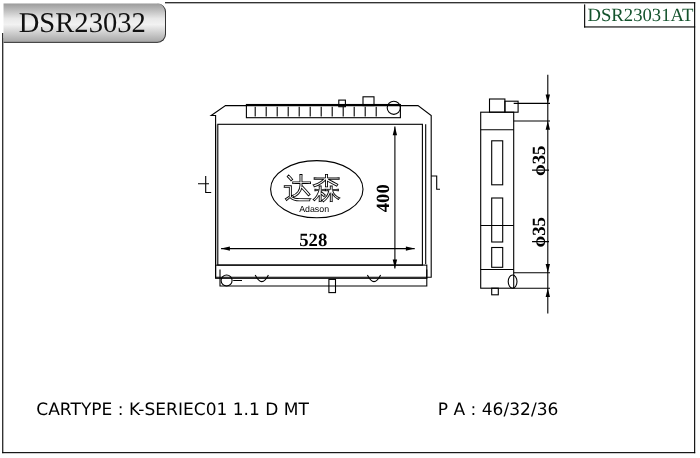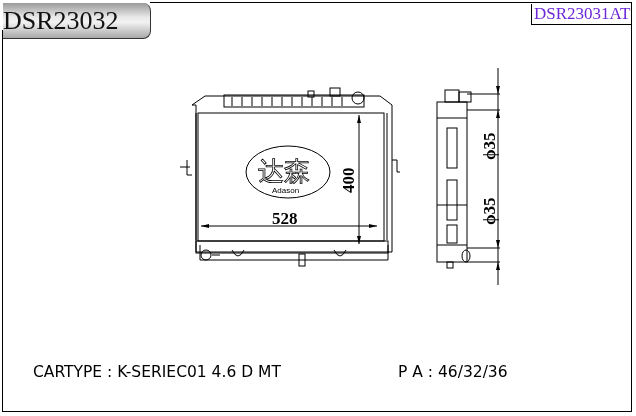--- a/index.html
+++ b/index.html
@@ -3,23 +3,23 @@
 <meta charset="utf-8">
 <style>
   html,body{margin:0;padding:0;background:#fff;}
   body{width:636px;height:416px;position:relative;overflow:hidden;font-family:"DejaVu Sans",sans-serif;}
   .frame-left{position:absolute;left:2px;top:30px;width:1px;height:382px;background:#000;}
   .frame-top{position:absolute;left:150px;top:2px;width:482px;height:1px;background:#000;}
   .frame-right{position:absolute;left:631px;top:2px;width:1px;height:410px;background:#000;}
   .frame-bottom{position:absolute;left:2px;top:411px;width:630px;height:1px;background:#000;}
   .title-tab{position:absolute;left:3px;top:3px;width:148px;height:36px;border-radius:0 8px 8px 0;
     background:linear-gradient(#9a9a9a,#e8e8e8 40%,#f2f2f2 55%,#a8a8a8);border-right:1.5px solid #333;border-bottom:1.5px solid #333;
-    font-family:"Liberation Serif",serif;font-size:26px;line-height:36px;box-sizing:border-box;color:#111;}
+    font-family:"Liberation Serif",serif;font-size:26px;line-height:36px;padding-left:14px;box-sizing:border-box;color:#111;}
   .alt-code{position:absolute;left:531px;top:4px;font-family:"Liberation Serif",serif;font-size:17px;line-height:20px;
-    border-left:1px solid #000;border-bottom:1px solid #000;padding:0 2px;color:#6d28d9;}
+    border-left:1px solid #000;border-bottom:1px solid #000;padding:0 2px;color:#14532d;}
   .spec{position:absolute;font-family:"DejaVu Sans",sans-serif;font-size:15.5px;line-height:20.5px;color:#000;white-space:pre;}
   svg{position:absolute;left:0;top:0;}
   .logo-cn{font-family:"DejaVu Sans",sans-serif;}
 </style>
 </head>
 <body>
 
 <div class="frame-left"></div>
 <div class="frame-top"></div>
 <div class="frame-right"></div>
@@ -109,21 +109,21 @@
     <text x="272" y="224">528</text>
     <text x="0" y="0" transform="translate(354,193) rotate(-90)">400</text>
     <text x="0" y="0" transform="translate(495,160) rotate(-90)">ϕ35</text>
     <text x="0" y="0" transform="translate(495,225) rotate(-90)">ϕ35</text>
   </g>
   <text x="258" y="180" font-size="26" fill="#fff" stroke="#000" stroke-width="0.8" class="logo-cn">达森</text>
   <text x="272" y="193" font-family="Liberation Sans, sans-serif" font-size="8" fill="#000">Adason</text>
 </svg>
 
 <div class="spec" style="left:33px;top:321px;">
-  <div><span>CARTYPE</span><span> : </span><span>K-SERIEC01 4.6 D MT</span></div>
+  <div><span>CARTYPE</span><span> : </span><span>K-SERIEC01 1.1 D MT</span></div>
   
   
   
 </div>
 
 <div class="spec" style="left:398px;top:321px;">
   <div><span>P A</span><span> : </span><span>46/32/36</span></div>
   
   
   

